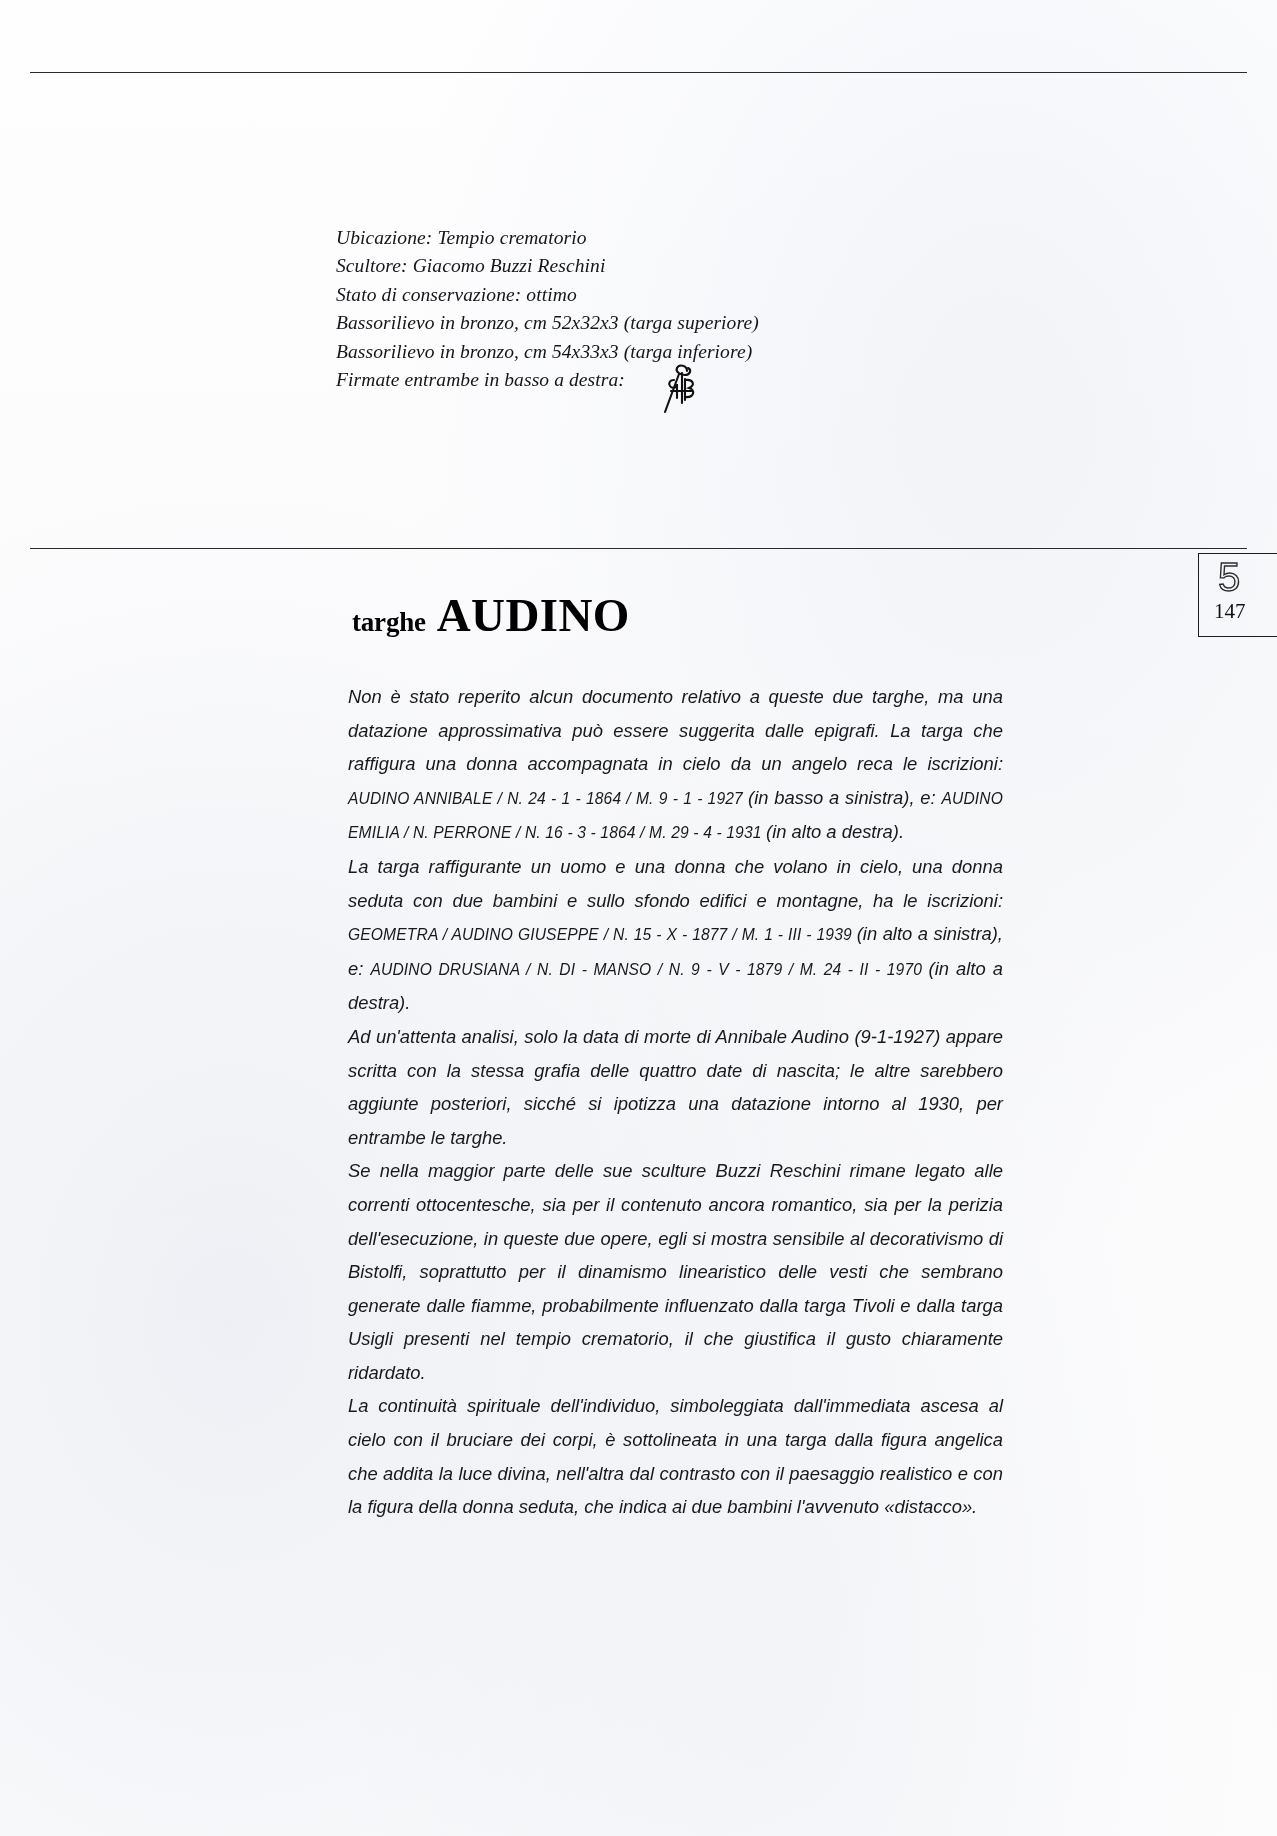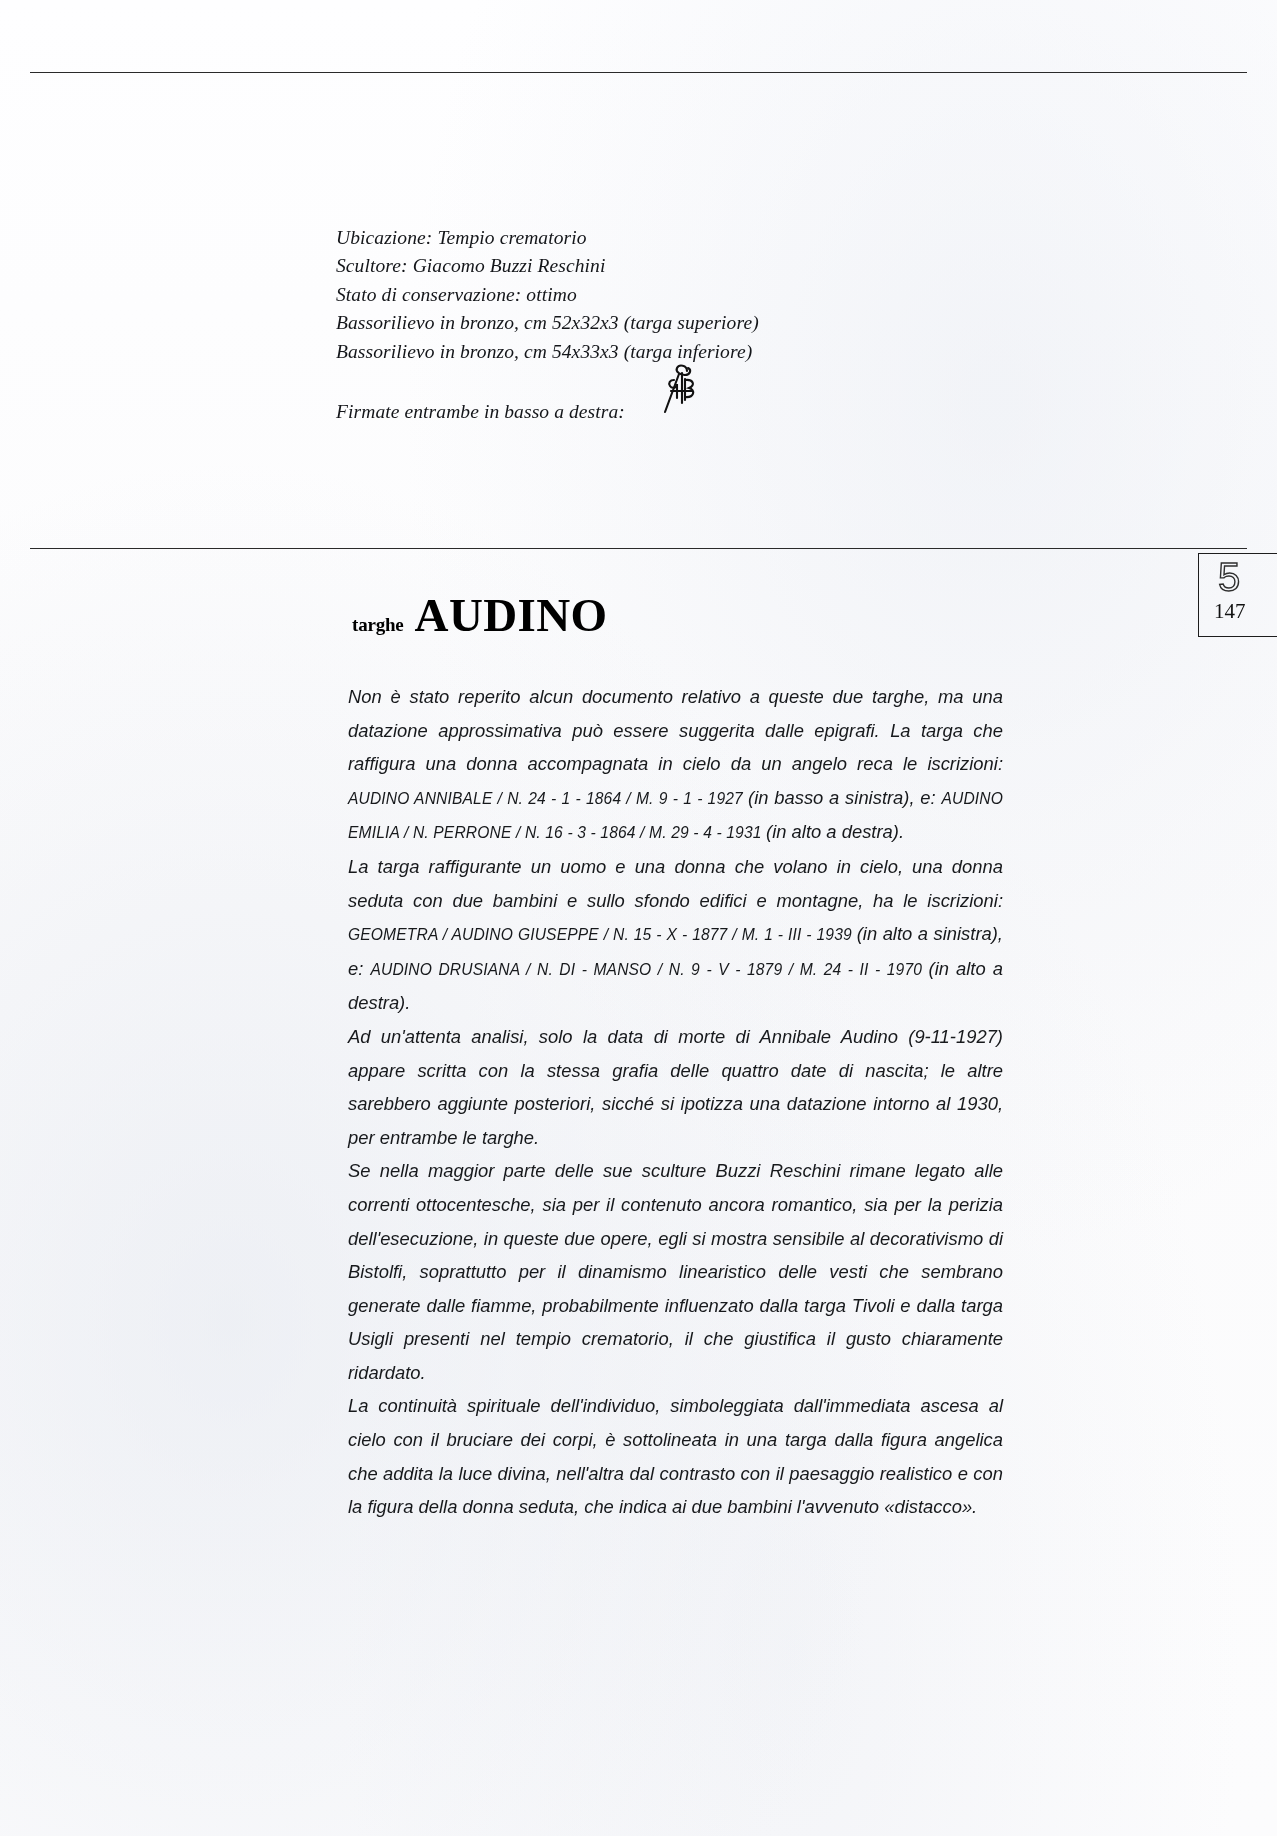--- a/index.html
+++ b/index.html
@@ -48,41 +48,41 @@
     font-style: italic;
     font-size: 19.5px;
     line-height: 28.4px;
     color: #14161a;
     letter-spacing: 0.1px;
   }
   .caption .cl { display: block; white-space: nowrap; }
 
   .firmate-row {
     display: flex;
-    align-items: flex-end;
+    align-items: flex-start;
     gap: 24px;
   }
   .sig-mark {
     display: inline-block;
     margin-left: 8px;
     margin-top: -6px;
   }
 
   
   .heading {
     position: absolute;
     left: 352px;
     top: 588px;
     color: #000;
     white-space: nowrap;
   }
   .heading .small {
     font-family: "Liberation Serif", serif;
     font-weight: bold;
-    font-size: 19px;
+    font-size: 27px;
     letter-spacing: -0.2px;
     text-align: center;
   }
   .heading .big {
     font-family: "Liberation Serif", serif;
     font-weight: bold;
     font-size: 47px;
     letter-spacing: 0.4px;
     margin-left: 11px;
   }
@@ -178,17 +178,17 @@
     <span class="small">targhe</span><span class="big">AUDINO</span>
   </div>
 
   <div class="page-box"></div>
   <div class="chapter-num">5</div>
   <div class="folio">147</div>
 
   <div class="body-col" id="body-col">
       <p><span>Non è stato reperito alcun documento relativo a queste due targhe, ma una datazione approssimativa può essere suggerita dalle epigrafi. La targa che raffigura una donna accompagnata in cielo da un angelo reca le iscrizioni: </span><span class="insc">AUDINO ANNIBALE / N. 24 - 1 - 1864 / M. 9 - 1 - 1927 </span><span>(in basso a sinistra), e: </span><span class="insc">AUDINO EMILIA / N. PERRONE / N. 16 - 3 - 1864 / M. 29 - 4 - 1931 </span><span>(in alto a destra).</span></p>
       <p><span>La targa raffigurante un uomo e una donna che volano in cielo, una donna seduta con due bambini e sullo sfondo edifici e montagne, ha le iscrizioni: </span><span class="insc">GEOMETRA / AUDINO GIUSEPPE / N. 15 - X - 1877 / M. 1 - III - 1939 </span><span>(in alto a sinistra), e: </span><span class="insc">AUDINO DRUSIANA / N. DI - MANSO / N. 9 - V - 1879 / M. 24 - II - 1970 </span><span>(in alto a destra).</span></p>
-      <p><span>Ad un'attenta analisi, solo la data di morte di Annibale Audino (9-11-1927) appare scritta con la stessa grafia delle quattro date di nascita; le altre sarebbero aggiunte posteriori, sicché si ipotizza una datazione intorno al 1930, per entrambe le targhe.</span></p>
+      <p><span>Ad un'attenta analisi, solo la data di morte di Annibale Audino (9-1-1927) appare scritta con la stessa grafia delle quattro date di nascita; le altre sarebbero aggiunte posteriori, sicché si ipotizza una datazione intorno al 1930, per entrambe le targhe.</span></p>
       <p><span>Se nella maggior parte delle sue sculture Buzzi Reschini rimane legato alle correnti ottocentesche, sia per il contenuto ancora romantico, sia per la perizia dell'esecuzione, in queste due opere, egli si mostra sensibile al decorativismo di Bistolfi, soprattutto per il dinamismo linearistico delle vesti che sembrano generate dalle fiamme, probabilmente influenzato dalla targa Tivoli e dalla targa Usigli presenti nel tempio crematorio, il che giustifica il gusto chiaramente ridardato.</span></p>
       <p><span>La continuità spirituale dell'individuo, simboleggiata dall'immediata ascesa al cielo con il bruciare dei corpi, è sottolineata in una targa dalla figura angelica che addita la luce divina, nell'altra dal contrasto con il paesaggio realistico e con la figura della donna seduta, che indica ai due bambini l'avvenuto «distacco».</span></p>
     </div>
 </div>
 
 </body></html>

